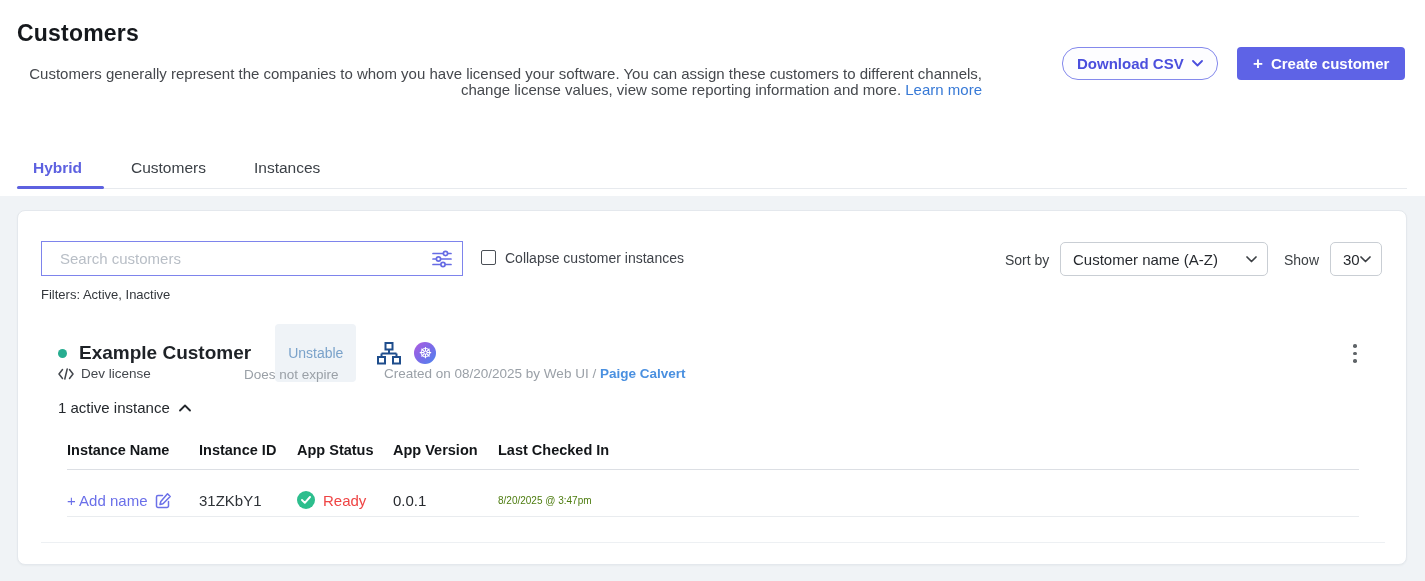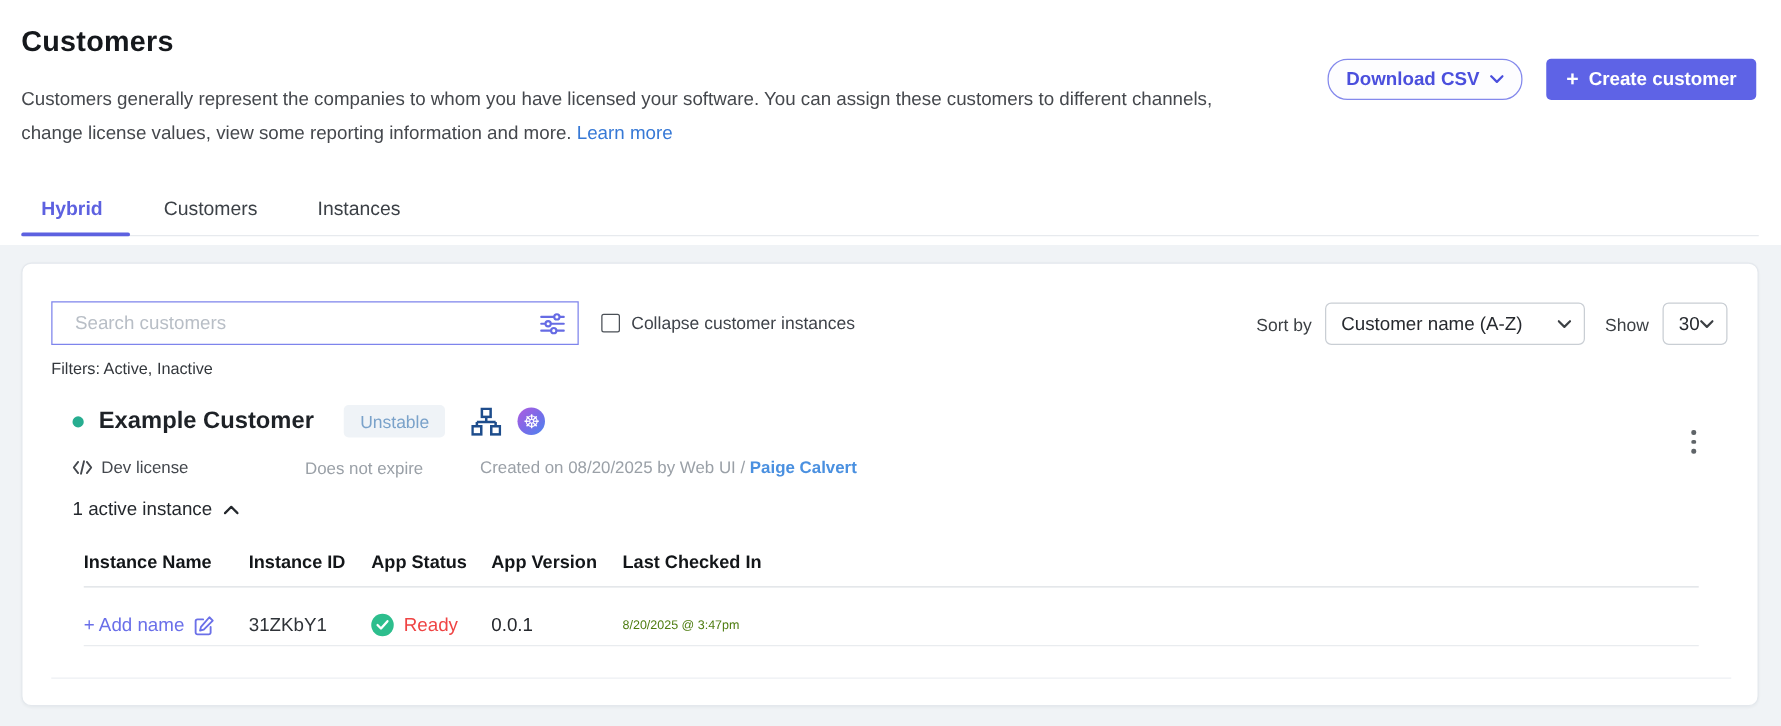--- a/index.html
+++ b/index.html
@@ -3,21 +3,21 @@
 <meta charset="utf-8">
 <style>
   * { margin:0; padding:0; box-sizing:border-box; }
   html,body { width:1425px; height:581px; }
   body { font-family:"Liberation Sans", sans-serif; background:#ffffff; }
   .page { position:relative; width:1425px; height:581px; overflow:hidden; background:#ffffff; }
   .content-bg { position:absolute; left:0; top:196px; right:0; bottom:0; background:#f0f3f6; }
 
   
   .page-title { position:absolute; left:17px; top:20px; font-size:23px; font-weight:800; color:#15181c; letter-spacing:.2px; }
-  .page-desc { position:absolute; left:17px; top:66px; width:965px; font-size:15px; line-height:27px; color:#45484d; }
+  .page-desc { position:absolute; left:17px; top:66px; width:965px; font-size:15px; line-height:16px; color:#45484d;text-align:right; }
   .learn-more { color:#3779d6; text-decoration:none; cursor:pointer; }
 
   .btn-outline { position:absolute; left:1062px; top:47px; height:33px; padding:0 14px; display:flex; align-items:center; gap:8px;
     border:1px solid #8489ec; border-radius:16px; background:#fdfdff; color:#4b4fdd; font-size:15px; font-weight:700; cursor:pointer; }
   .btn-primary { position:absolute; left:1237px; top:47px; height:33px; padding:0 16px; display:flex; align-items:center; gap:8px;
     background:#5e63e6; border-radius:4px; color:#ffffff; font-size:15px; font-weight:700; cursor:pointer; }
   .btn-primary .plus { font-size:17px; font-weight:700; line-height:1; }
 
   
   .tab { position:absolute; top:159px; font-size:15.5px; color:#3c4147; cursor:pointer; }
@@ -30,38 +30,38 @@
   
   .card { position:absolute; left:17px; top:210px; width:1390px; height:355px; background:#ffffff;
     border:1px solid #e4e8ed; border-radius:8px; box-shadow:0 1px 2px rgba(30,40,60,.04); }
 
   .search-box { position:absolute; left:23px; top:30px; width:422px; height:35px; border:1px solid #7e84ec; border-radius:0; background:#fff; }
   .search-box input { position:absolute; left:0; top:0; width:100%; height:100%; border:none; outline:none; background:transparent;
     padding:0 42px 0 18px; font-size:15px; color:#30343a; font-family:"Liberation Sans",sans-serif; }
   .search-box input::placeholder { color:#b8bec6; }
   .search-box .sliders { position:absolute; right:10px; top:8px; cursor:pointer; }
 
-  .collapse-wrap { position:absolute; left:463px; top:39px; display:flex; align-items:center; gap:9px; cursor:pointer; }
+  .collapse-wrap { position:absolute; left:463px; top:39px; display:flex; gap:9px; cursor:pointer; }
   .checkbox { width:15px; height:15px; border:1.5px solid #4a4f56; border-radius:2px; background:#fff; }
   .collapse-label { font-size:14px; color:#3f434a; }
 
   .sortby-label { position:absolute; left:987px; top:41px; font-size:14px; color:#3c4044; }
   .show-label   { position:absolute; left:1266px; top:41px; font-size:14px; color:#3c4044; }
   .select { position:absolute; top:31px; height:34px; border:1px solid #c9ced4; border-radius:5px; background:#fff;
     display:flex; align-items:center; justify-content:space-between; padding:0 10px 0 12px; font-size:15px; color:#26292e; cursor:pointer; }
   .select-sort { left:1042px; width:208px; }
   .select-show { left:1312px; width:52px; }
 
   .filters-text { position:absolute; left:23px; top:76px; font-size:13px; color:#33373c; }
 
   
   .cust-header { position:absolute; left:40px; top:113px; display:flex; align-items:center; }
   .active-dot { width:9px; height:9px; border-radius:50%; background:#27ad90; margin-right:12px; }
   .cust-name { font-size:19px; font-weight:700; color:#1e2227; }
-  .channel-badge { margin-left:24px; background:#eff3f7; color:#7aa2ca; font-size:14px; padding:5px 13px; border-radius:4px; }
+  .channel-badge { margin-left:24px; background:#eff3f7; color:#7aa2ca; font-size:14px; padding:21px 13px; border-radius:4px; }
   .sitemap-wrap { margin-left:21px; display:flex; align-items:center; cursor:pointer; }
   .k8s-icon { margin-left:13px; width:22px; height:22px; border-radius:50%;
     background:linear-gradient(135deg,#b05ce0 0%, #7b6ae8 50%, #4b86ef 100%);
     display:flex; align-items:center; justify-content:center; color:#fff; font-size:15px; line-height:1;
     font-family:"DejaVu Sans",sans-serif; cursor:pointer; }
   .kebab { position:absolute; left:1331px; top:129px; display:flex; flex-direction:column; gap:4px; padding:4px; cursor:pointer; }
   .kebab i { width:3.5px; height:3.5px; border-radius:50%; background:#5f6468; }
 
   .license-row { position:absolute; left:40px; top:155px; height:18px; }
   .dev-license { position:absolute; left:0; top:0; display:flex; align-items:center; gap:7px; font-size:13.5px; color:#43474d; white-space:nowrap; }

